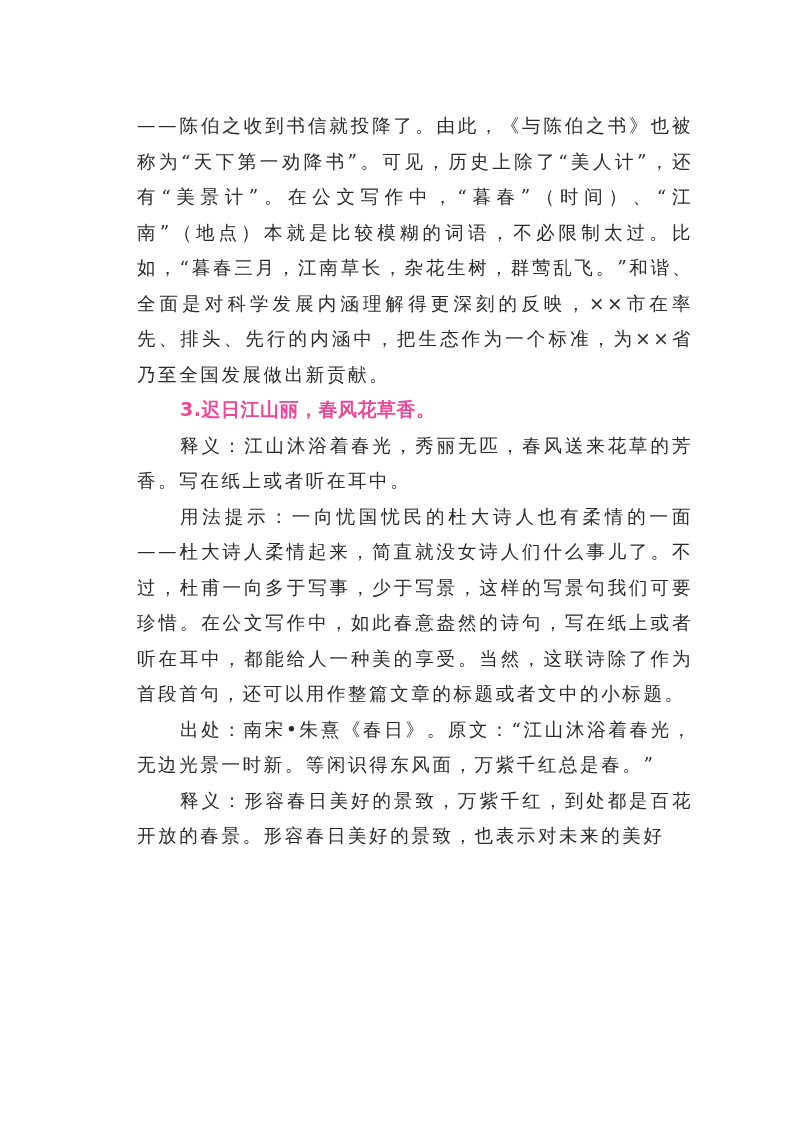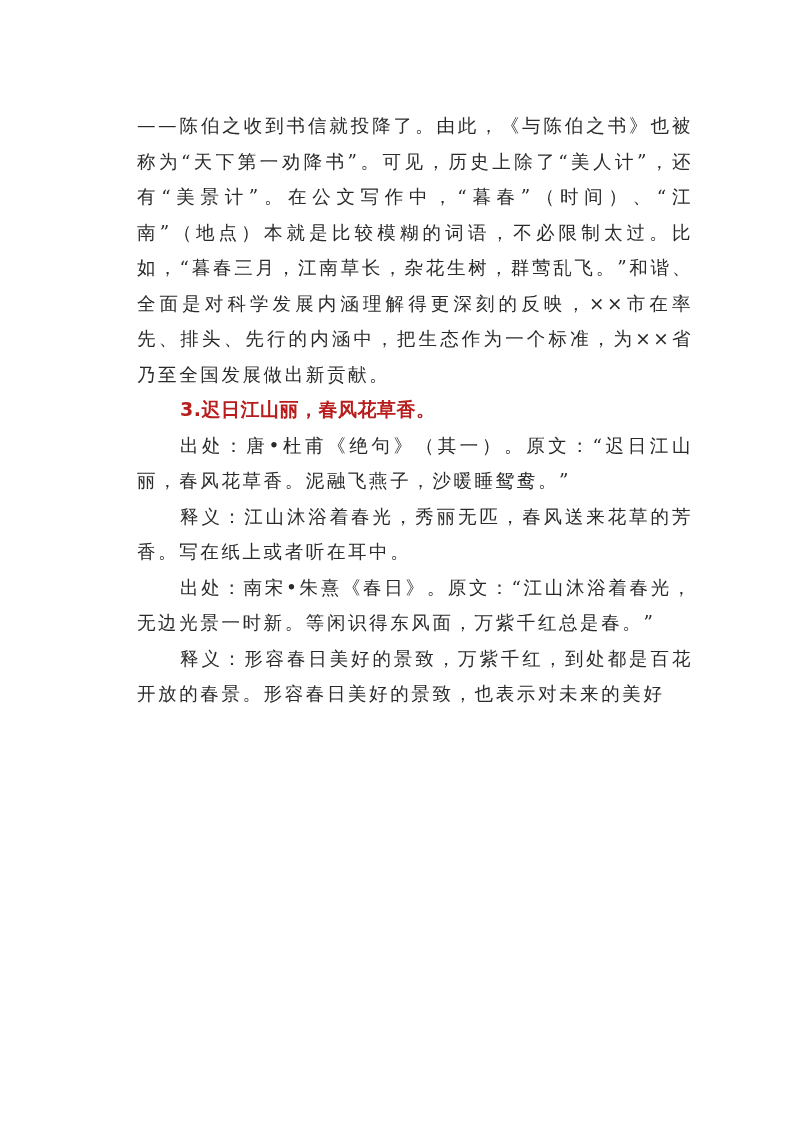--- a/index.html
+++ b/index.html
@@ -15,28 +15,28 @@
     color: #2a2a2a;
     letter-spacing: 2.6px;
   }
   .p { margin: 0; text-align: justify; text-align-last: left; }
   .indent { text-indent: 43px; }
   .heading {
     margin: 0;
     text-indent: 43px;
     font-family: "DejaVu Sans", "Liberation Sans", sans-serif;
     font-weight: bold;
-    color: #b91c1c;
+    color: #ec4899;
     letter-spacing: 0.5px;
     font-size: 19px;
   }
 </style>
 </head>
 <body>
 
 <div class="page">
   <p class="p">——陈伯之收到书信就投降了。由此，《与陈伯之书》也被称为“天下第一劝降书”。可见，历史上除了“美人计”，还有“美景计”。在公文写作中，“暮春”（时间）、“江南”（地点）本就是比较模糊的词语，不必限制太过。比如，“暮春三月，江南草长，杂花生树，群莺乱飞。”和谐、全面是对科学发展内涵理解得更深刻的反映，××市在率先、排头、先行的内涵中，把生态作为一个标准，为××省乃至全国发展做出新贡献。</p>
   <p class="heading">3.迟日江山丽，春风花草香。</p>
-  <p class="p indent">出处：唐•杜甫《绝句》（其一）。原文：“迟日江山丽，春风花草香。泥融飞燕子，沙暖睡鸳鸯。”</p>
   <p class="p indent">释义：江山沐浴着春光，秀丽无匹，春风送来花草的芳香。写在纸上或者听在耳中。</p>
+  <p class="p indent">用法提示：一向忧国忧民的杜大诗人也有柔情的一面——杜大诗人柔情起来，简直就没女诗人们什么事儿了。不过，杜甫一向多于写事，少于写景，这样的写景句我们可要珍惜。在公文写作中，如此春意盎然的诗句，写在纸上或者听在耳中，都能给人一种美的享受。当然，这联诗除了作为首段首句，还可以用作整篇文章的标题或者文中的小标题。</p>
   <p class="p indent">出处：南宋•朱熹《春日》。原文：“江山沐浴着春光，无边光景一时新。等闲识得东风面，万紫千红总是春。”</p>
   <p class="p indent">释义：形容春日美好的景致，万紫千红，到处都是百花开放的春景。形容春日美好的景致，也表示对未来的美好</p>
 </div>
 
 </body></html>

